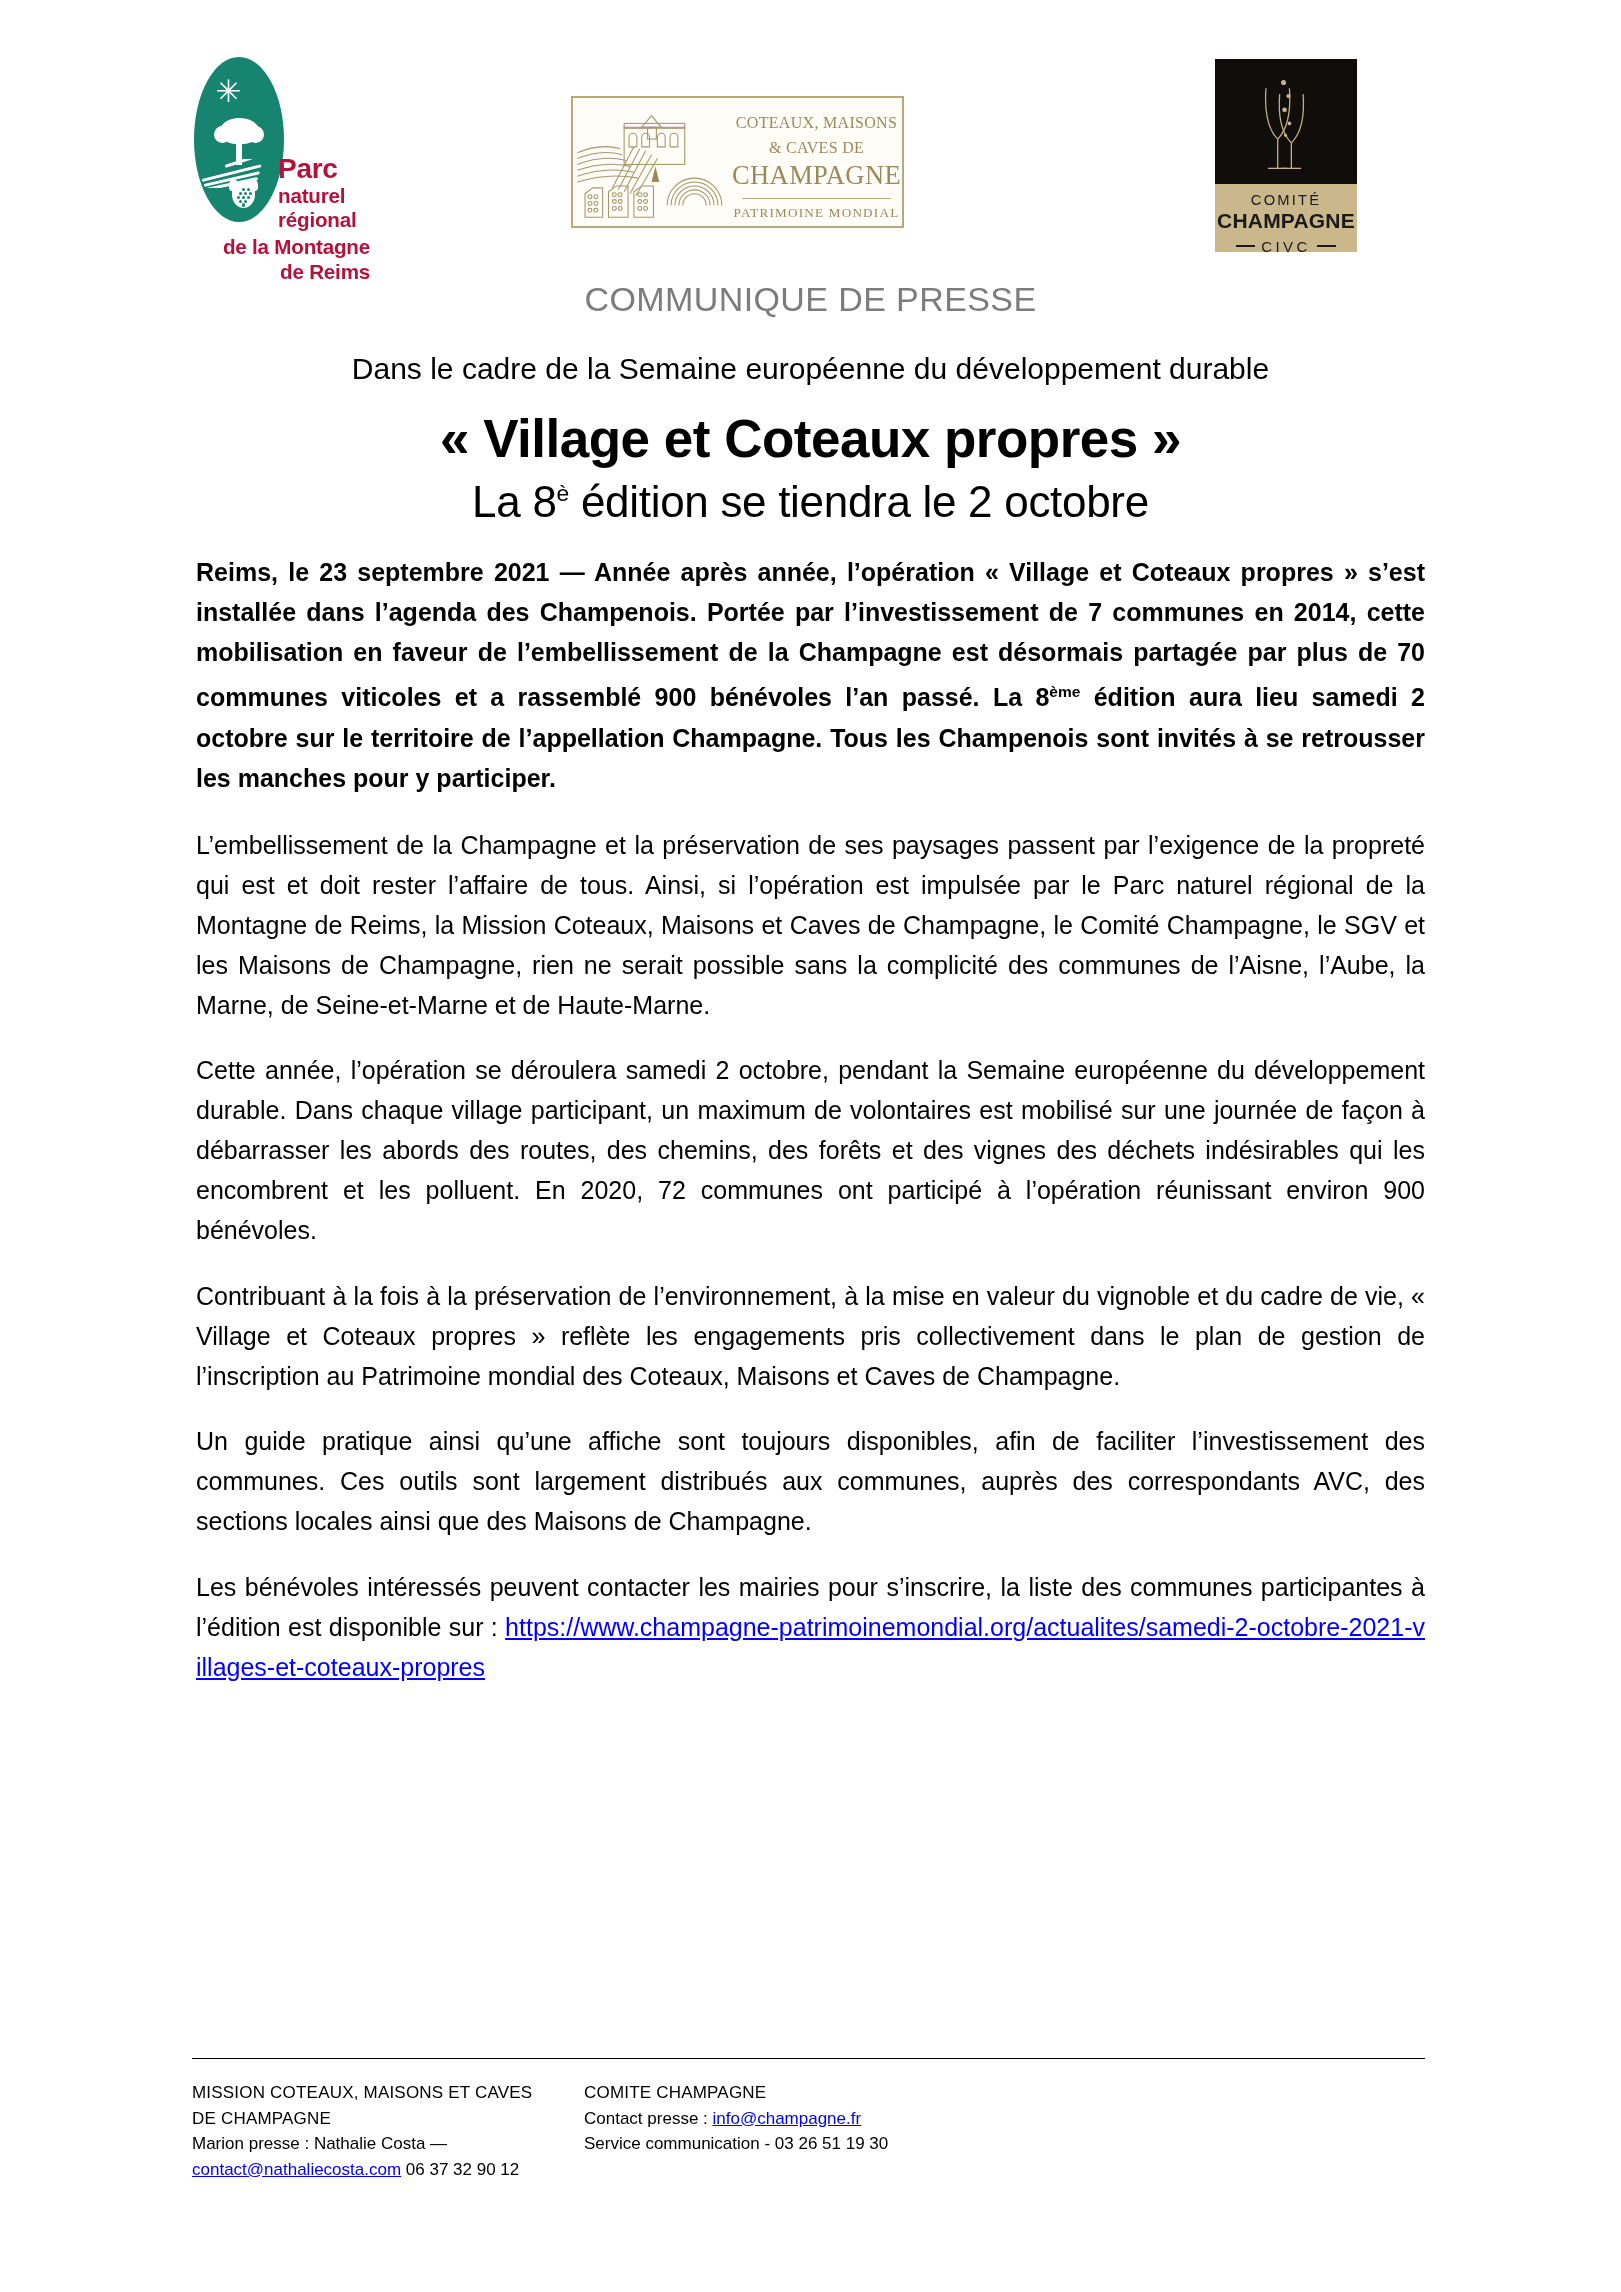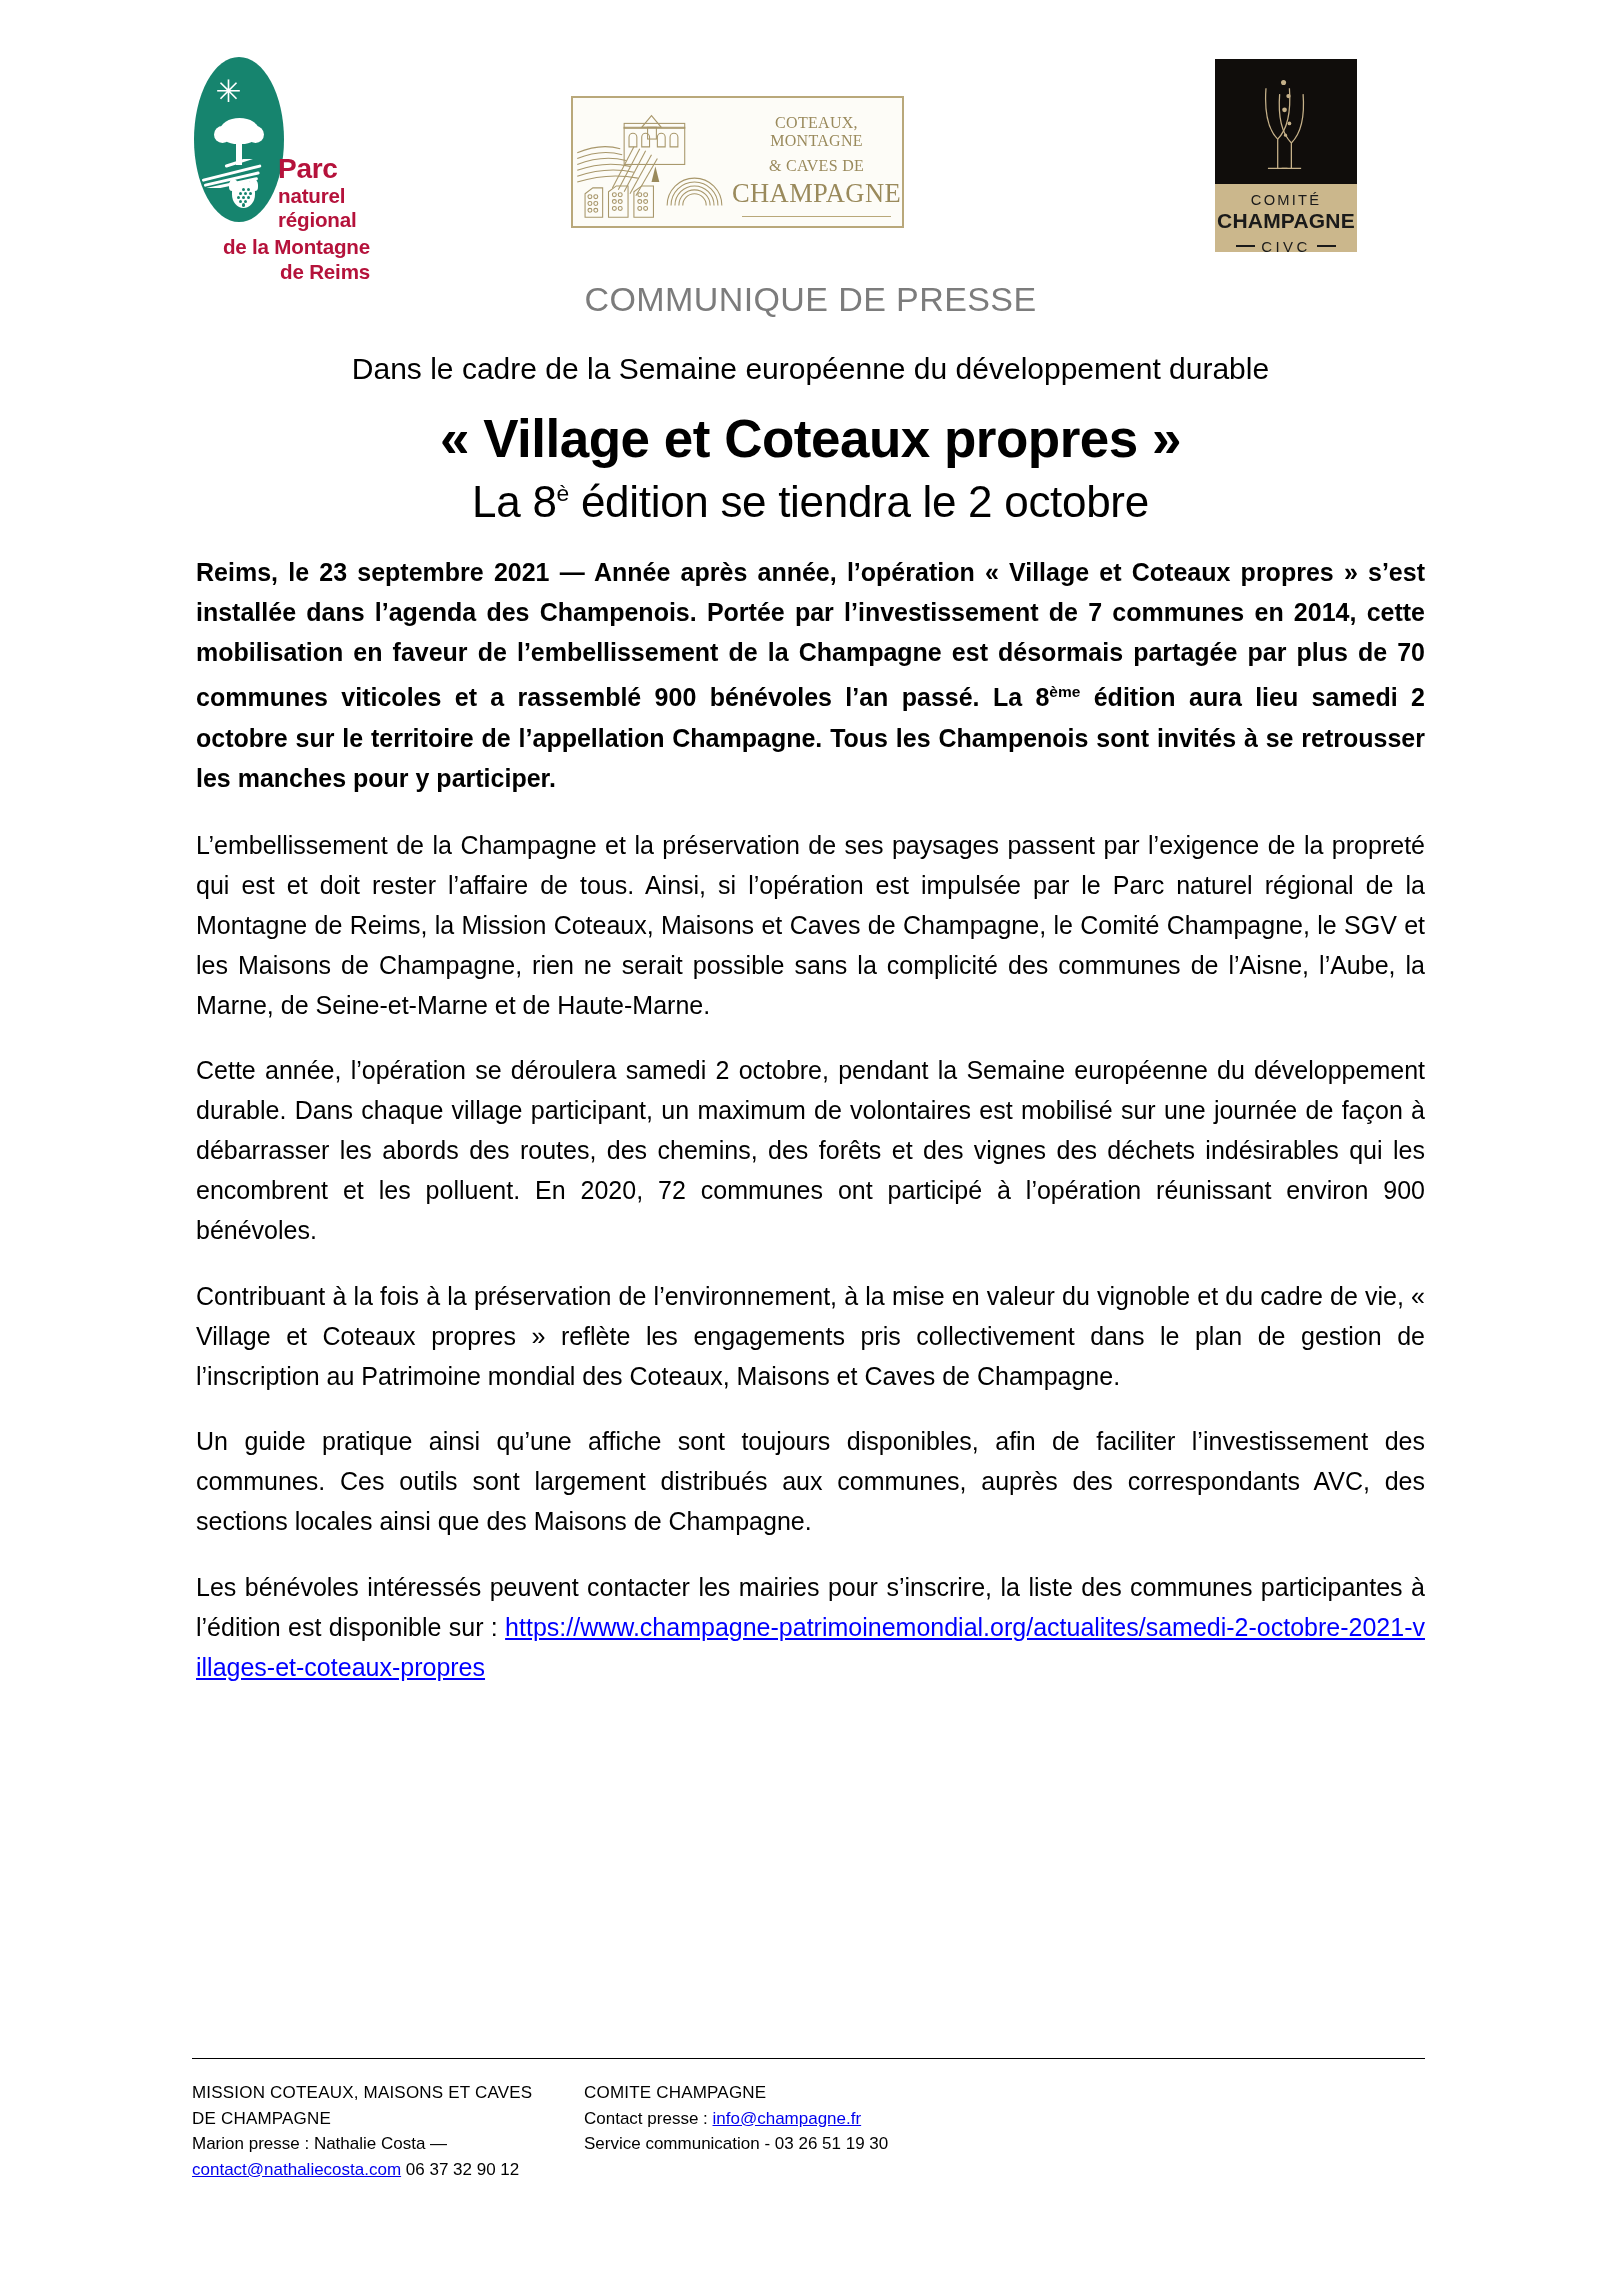--- a/index.html
+++ b/index.html
@@ -463,21 +463,21 @@
               <circle cx="68" cy="106" r="2"></circle>
                 <circle cx="74" cy="106" r="2"></circle>
               <circle cx="68" cy="113" r="2"></circle>
                 <circle cx="74" cy="113" r="2"></circle>
             </g>
           </g>
           <path d="M84 70 L80 86 L88 86 Z" fill="#9a8a5c"></path>
         </svg>
       </div>
       <div class="cmc-right">
-        <div class="cmc-l1">COTEAUX, MONTAGNE</div>
+        <div class="cmc-l1">COTEAUX, MAISONS</div>
         <div class="cmc-l2">&amp; CAVES DE</div>
         <div class="cmc-l3">CHAMPAGNE</div>
         <div class="cmc-rule"></div>
         <div class="cmc-l4">PATRIMOINE MONDIAL</div>
       </div>
     </div>
 
     <div class="logo-cc">
       <div class="cc-top">
         <svg width="142" height="125" viewBox="0 0 145 128" aria-hidden="true">

